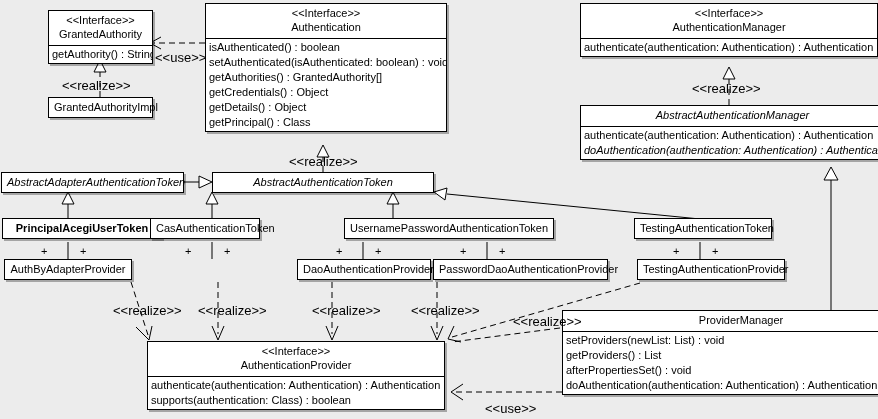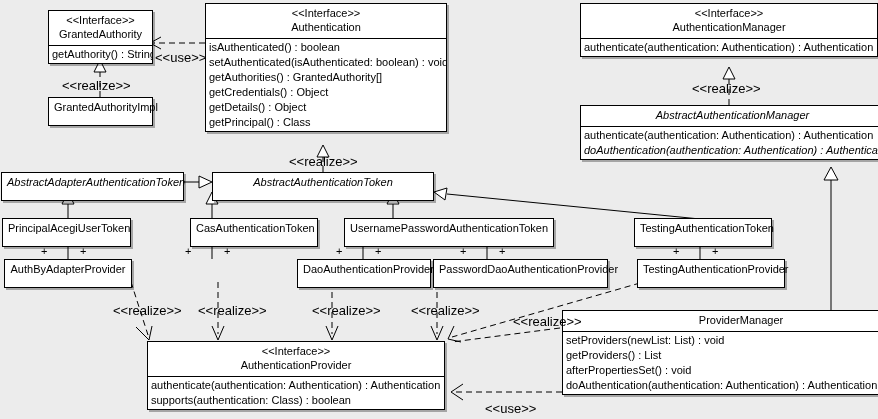--- a/index.html
+++ b/index.html
@@ -59,21 +59,21 @@
   .member {
     font-size: 11px;
     line-height: 15px;
     padding: 0 2px 0 3px;
     white-space: nowrap;
     overflow: hidden;
     color: #000;
   }
   .member.abstract { font-style: italic; }
   
-  .simple .uml-header { padding: 1px 5px 10px 5px; }
+  .simple .uml-header { padding: 1px 5px 2px 5px; }
   .simple .cls-name { line-height: 16px; }
 
   .lbl {
     position: absolute;
     font-size: 13px;
     line-height: 12px;
     color: #000;
     white-space: nowrap;
     background: transparent;
     z-index: 6;
@@ -219,27 +219,27 @@
       <span class="cls-name abstract">AbstractAdapterAuthenticationToken</span>
     </div>
   </div>
 
   <div class="uml-box simple" style="left:212px; top:172px; width:222px;">
     <div class="uml-header">
       <span class="cls-name abstract">AbstractAuthenticationToken</span>
     </div>
   </div>
 
-  <div class="uml-box simple" style="left:2px; top:218px; width:129px;">
+  <div class="uml-box simple" style="left:2px; top:218px; width:160px;font-weight:bold;">
     <div class="uml-header">
       <span class="cls-name">PrincipalAcegiUserToken</span>
     </div>
   </div>
 
-  <div class="uml-box simple" style="left:150px; top:218px; width:128px;margin-left:40px;">
+  <div class="uml-box simple" style="left:150px; top:218px; width:110px;">
     <div class="uml-header">
       <span class="cls-name">CasAuthenticationToken</span>
     </div>
   </div>
 
   <div class="uml-box simple" style="left:344px; top:218px; width:210px;">
     <div class="uml-header">
       <span class="cls-name">UsernamePasswordAuthenticationToken</span>
     </div>
   </div>

